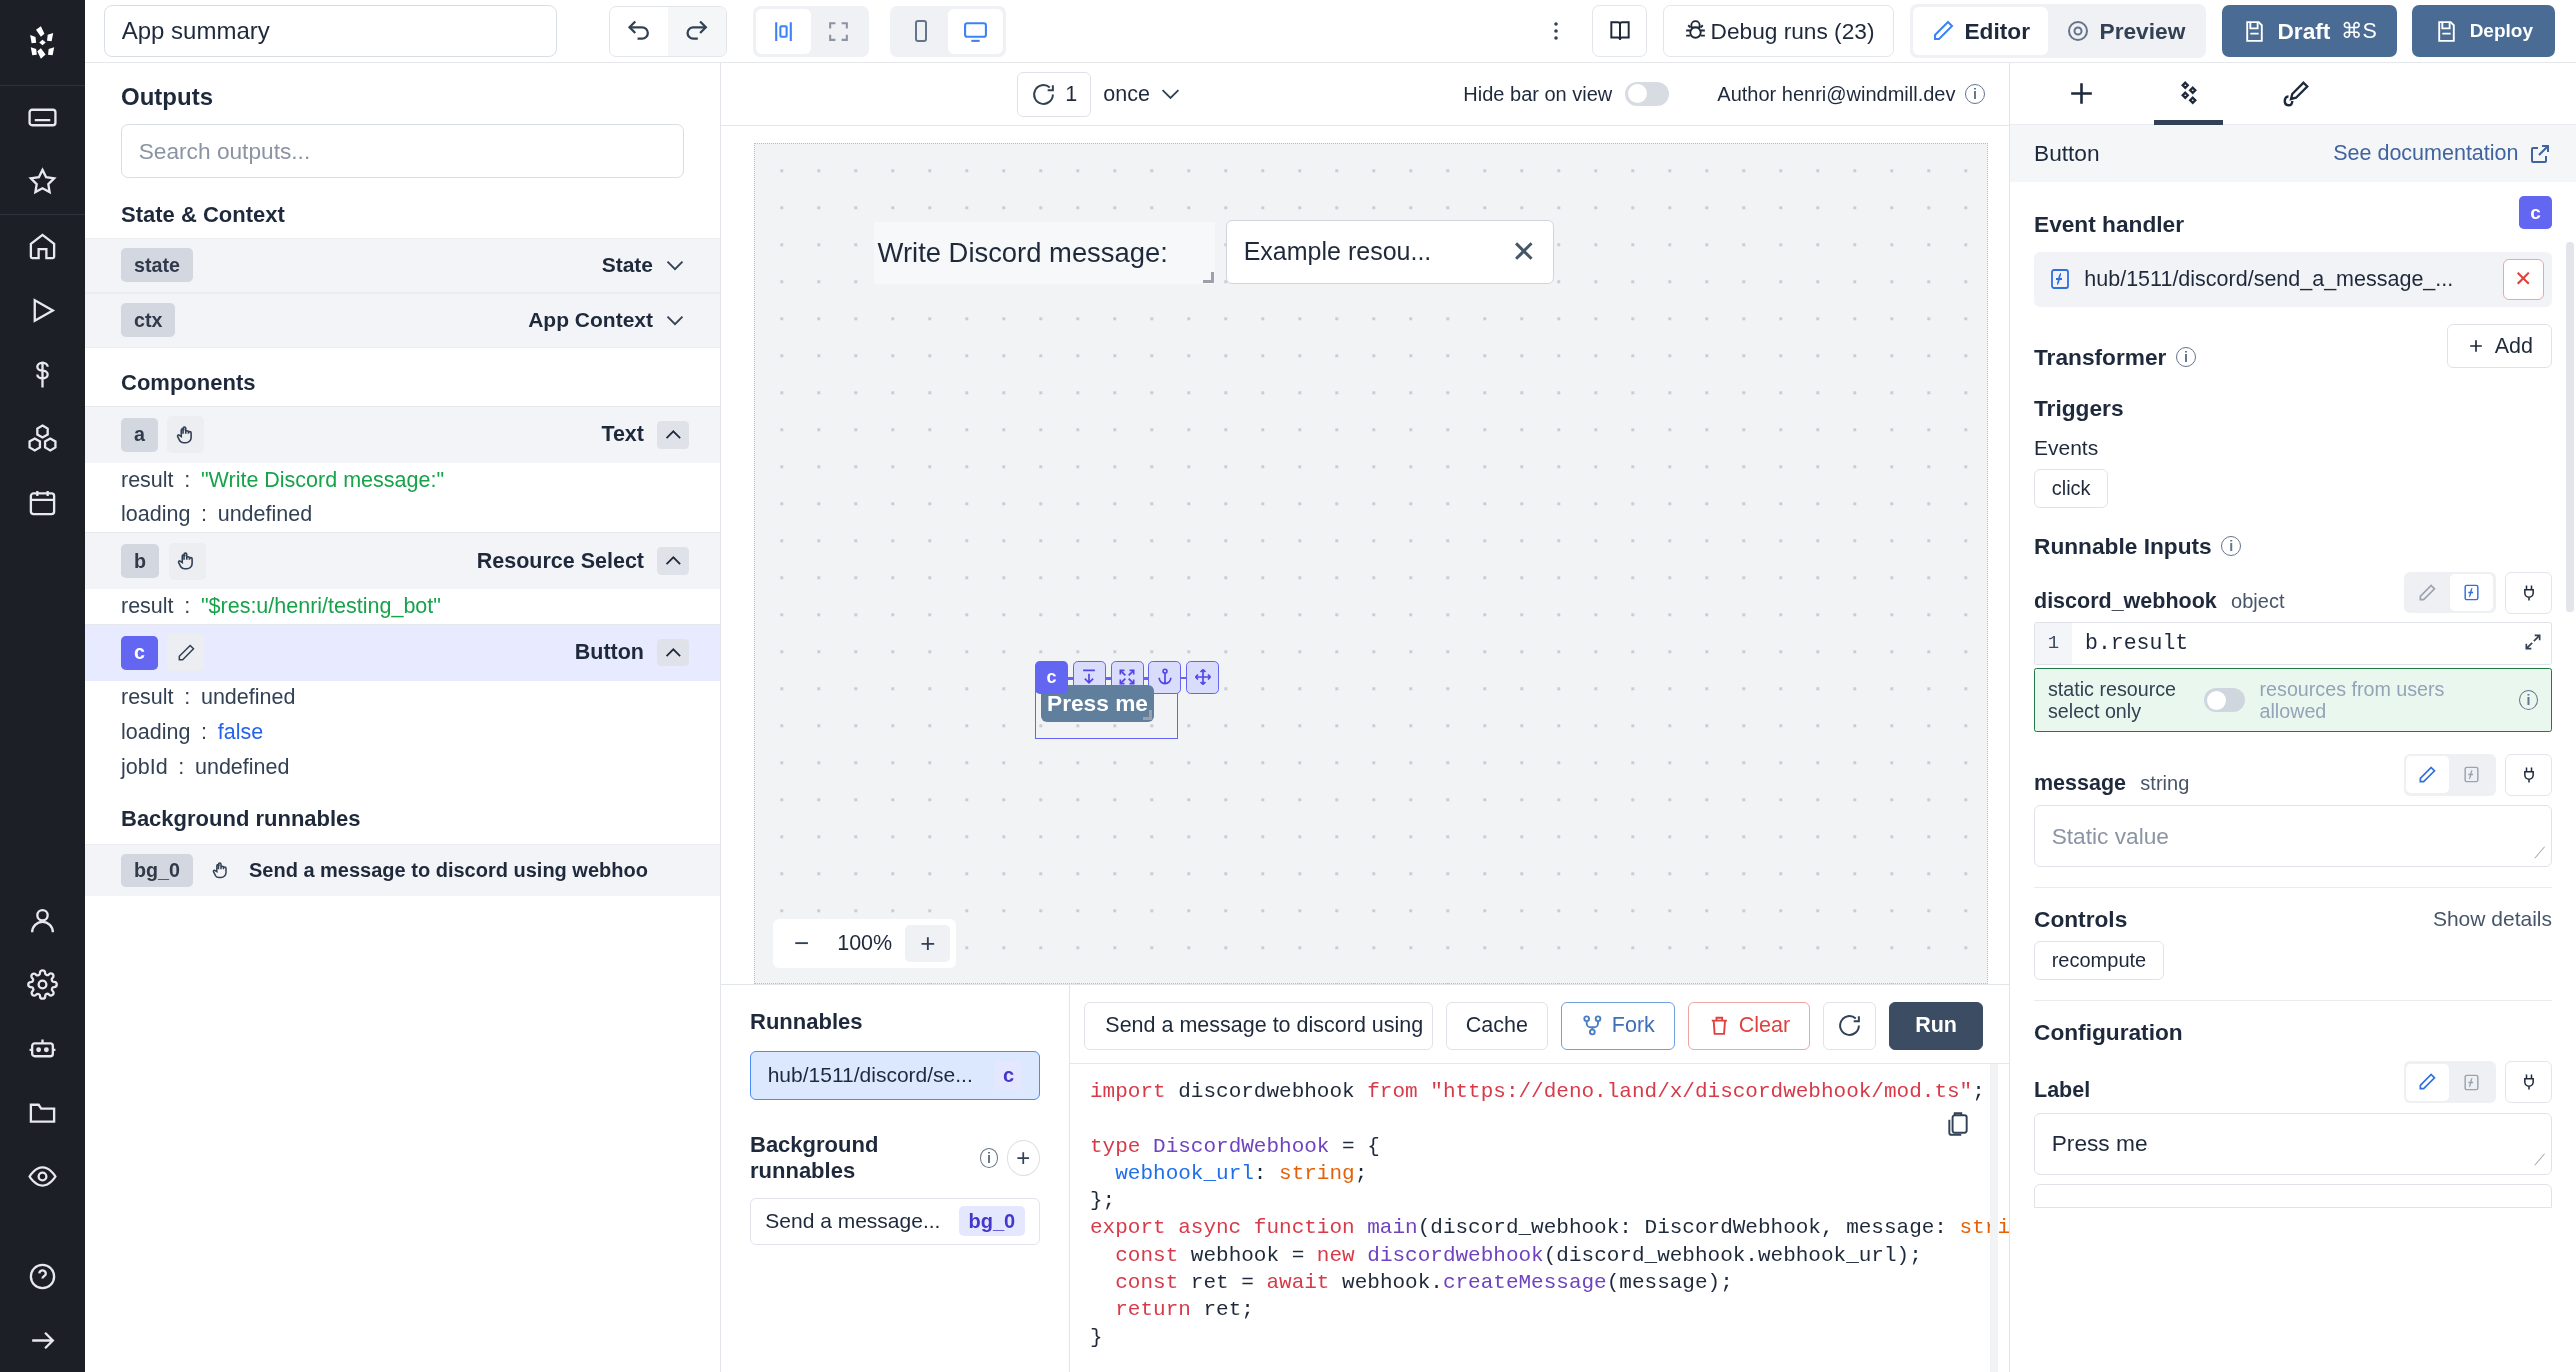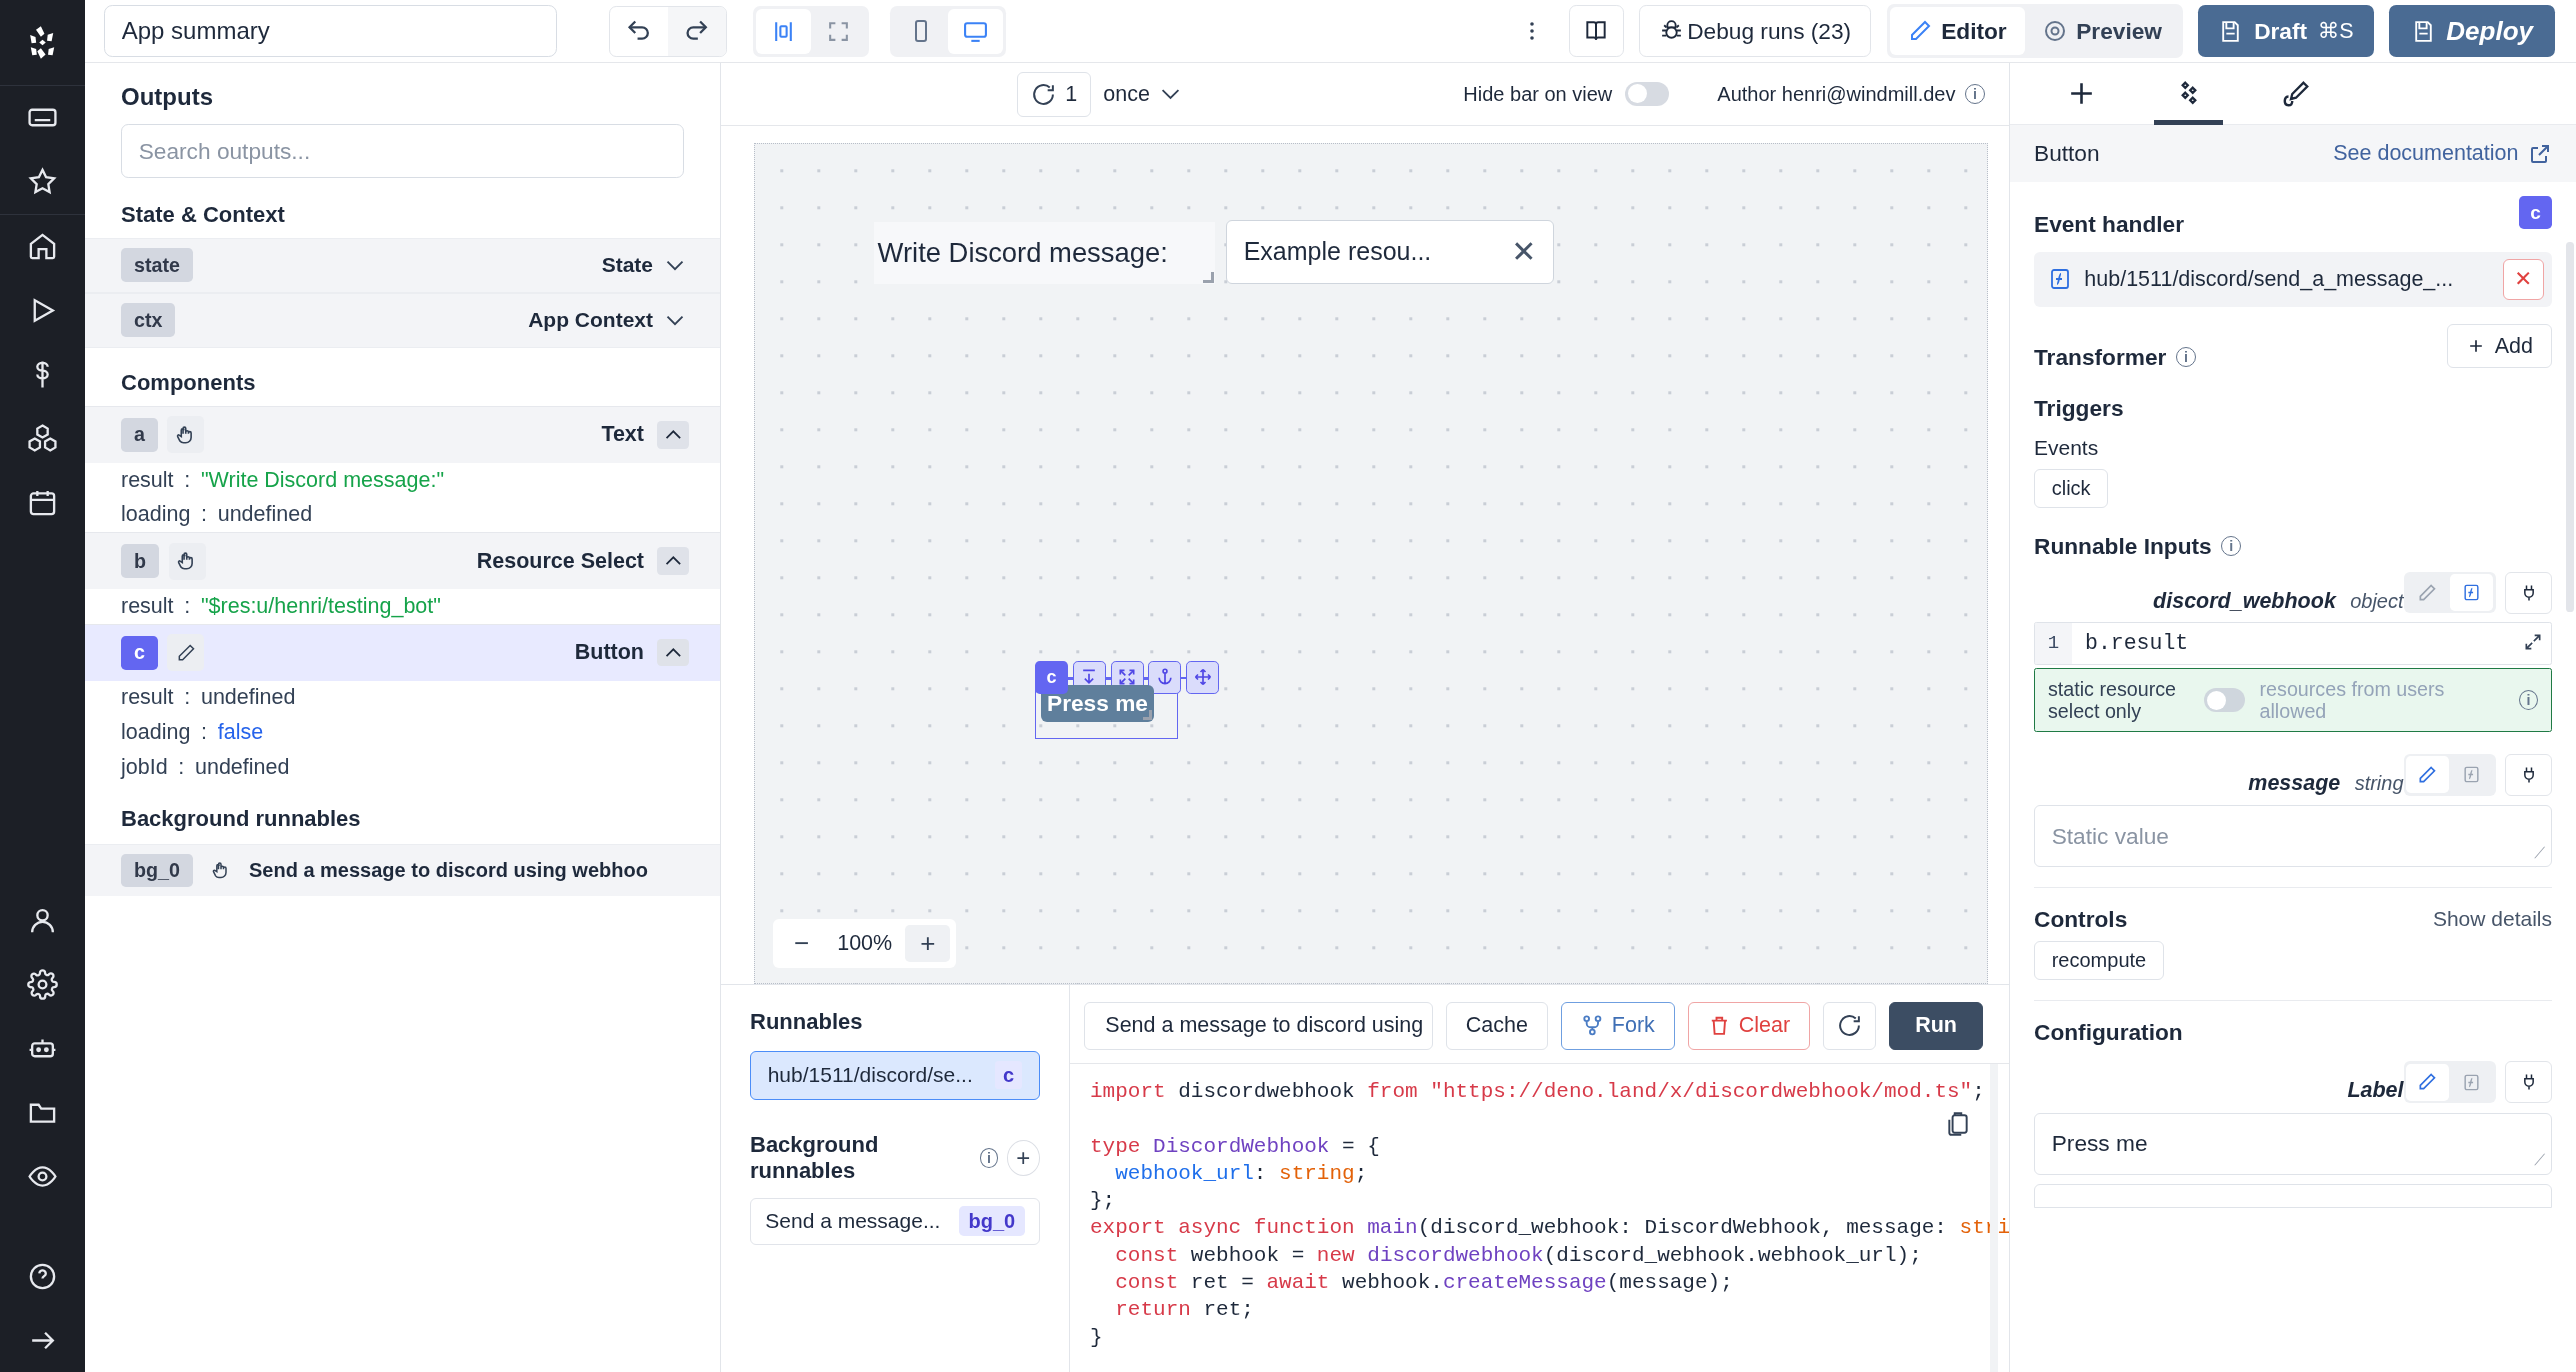--- a/index.html
+++ b/index.html
@@ -219,21 +219,21 @@
   .handler-box {
     margin-top: 14.3px; background: #f2f3f6; border-radius: 6px; height: 55px;
     display: flex; align-items: center; gap: 12px; padding: 0 8.3px 0 14.3px;
   }
   .handler-name { flex: 1 1 auto; font-size: 21.5px; color:#1e293b; white-space:nowrap; overflow:hidden; }
   .x-btn { width: 41px; height: 41px; border: 1.2px solid #f0a5a5; border-radius: 6px; background:#fff; display:flex; align-items:center; justify-content:center; color:#e0413f; font-size:21.5px;}
   .add-btn { border: 0.6px solid #dfe3e9; border-radius: 6px; height: 44px; display:flex; align-items:center; gap:8.3px; padding: 0 18px; font-size:21.5px; color:#1e293b;}
   .row-between { display:flex; align-items:center; justify-content: space-between;}
   .lbl { font-size: 21px; color: #1e293b; margin-top: 14.3px;}
   .pill { border: 0.6px solid #dfe3e9; border-radius: 6px; height: 39px; display:inline-flex; align-items:center; padding: 0 16.7px; font-size:20px; color:#1e293b; margin-top: 8.3px;}
-  .field-head { display: flex; align-items: flex-end; justify-content: flex-end; margin-top: 12px; font-style: italic;}
+  .field-head { display: flex; align-items: flex-end; justify-content: space-between; margin-top: 12px;}
   .fh-left { display: flex; align-items: baseline; gap: 14.3px; }
   .fh-name { font-size: 21.5px; font-weight: 700; color: #1e293b;}
   .fh-type { font-size: 20px; color: #475569; }
   .seg { display: flex; background: #eef0f3; border-radius: 6px; padding: 2.4px; gap: 1.2px;}
   .seg-b { width: 43px; height: 37px; border-radius: 4.8px; display:flex; align-items:center; justify-content:center;}
   .seg-b.on { background: #fff; }
   .plug-b { width: 47px; height: 42px; border: 0.6px solid #e2e5ea; border-radius: 6px; display:flex; align-items:center; justify-content:center; margin-left:9.5px;}
   .codefield {
     margin-top: 8.3px; height: 43px; border: 0.6px solid #dfe3e9; border-radius: 2.4px; background:#fff;
     display:flex; align-items:center; position:relative; overflow:hidden;
@@ -451,21 +451,21 @@
             <path d="M8 3v6h7V3M8 14h8"></path>
           </svg>
         <span style="font-size:22.7px;font-weight:700;">Draft</span>
         <span style="font-size:21.5px;">⌘S</span>
       </div>
       <div style="height:52px;background:#4a6b93;border-radius:7.2px;display:flex;align-items:center;gap:10.7px;padding:0 21.5px;color:#fff;">
         <svg width="25" height="25" viewBox="0 0 24 24" fill="none" stroke="#fff" stroke-width="1.8">
             <path d="M5 3h11l3 3v15H5z"></path>
             <path d="M8 3v6h7V3M8 14h8"></path>
           </svg>
-        <span style="font-size:26px;font-weight:700;font-style:italic;">Deploy</span>
+        <span style="font-size:19px;font-weight:700;">Deploy</span>
       </div>
     </div>
 
     <div style="flex:1 1 auto; display:flex; min-height:0;">
 
       <div class="outputs">
         <div class="out-h">Outputs</div>
         <div class="search-wrap">
           <input class="search-input" placeholder="Search outputs..." style="">
         </div>

